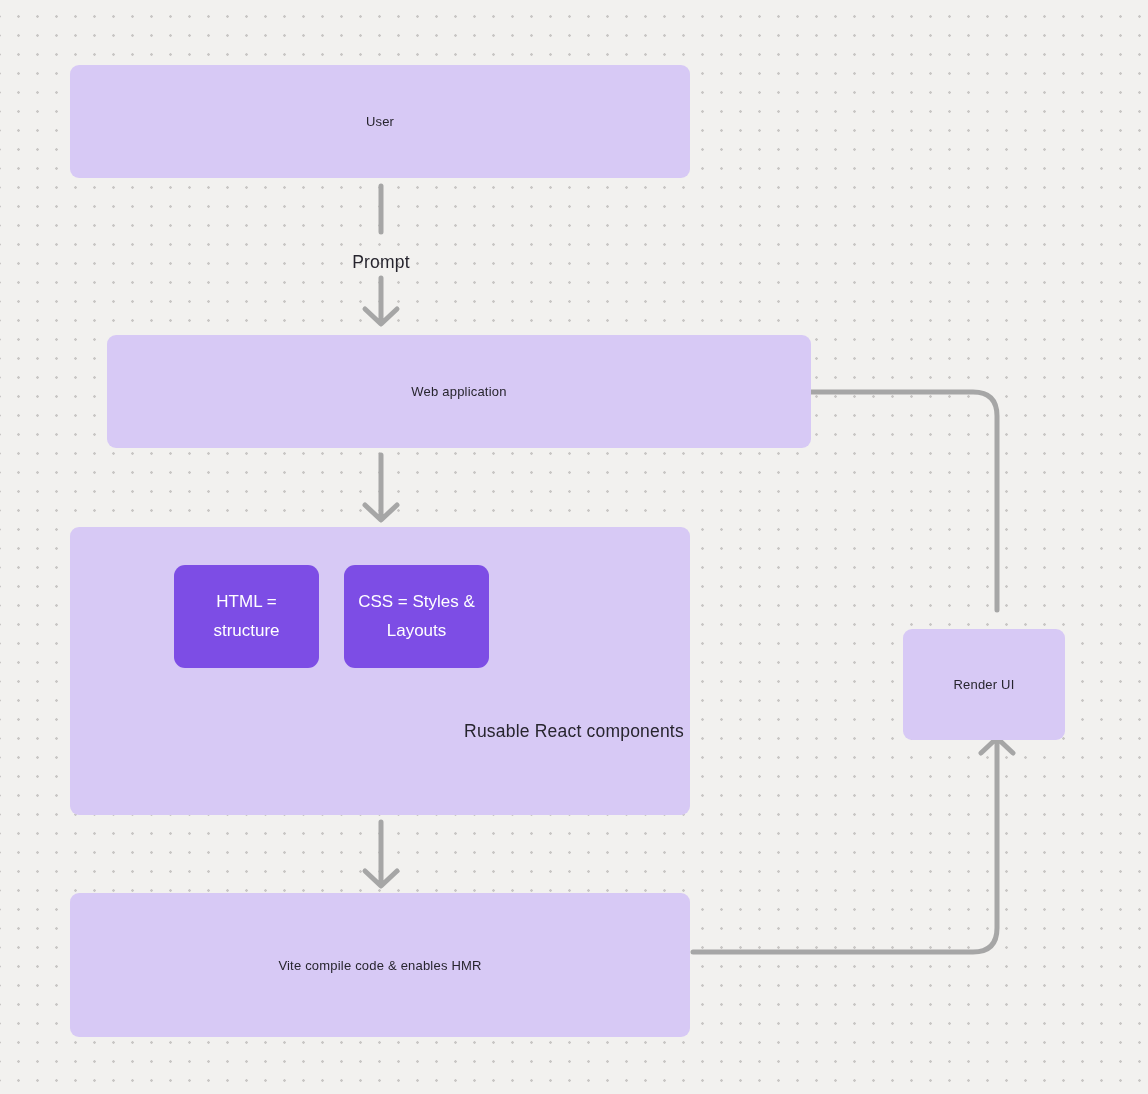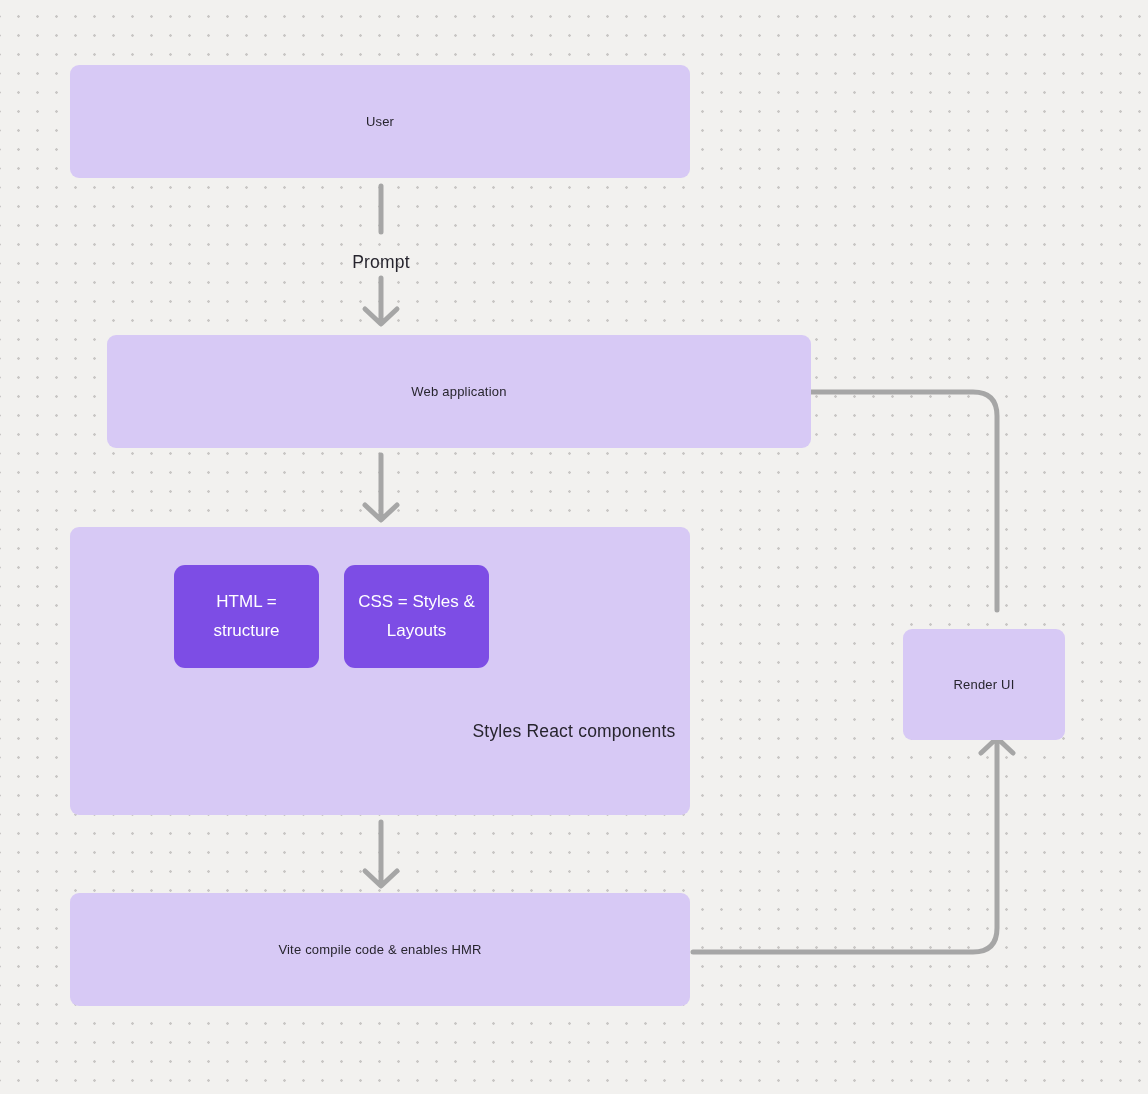--- a/index.html
+++ b/index.html
@@ -24,21 +24,21 @@
     justify-content:center;
     background:var(--node-fill,#d7c9f5);
     border-radius:9px;
     color:var(--text-dark,#27252e);
     font-size:13px;
     letter-spacing:.2px;
     text-align:center;
   }
   .node-user{left:70px;top:65px;width:620px;height:113px;}
   .node-webapp{left:70px;top:335px;width:704px;height:113px;margin-left:37px;}
-  .node-vite{left:70px;top:893px;width:620px;height:113px;}
+  .node-vite{left:70px;top:893px;width:620px;height:144px;}
   .node-render{left:903px;top:616px;width:162px;height:111px;margin-top:13px;}
   .group{
     position:absolute;
     left:70px;top:527px;width:620px;height:288px;
     background:var(--node-fill,#d7c9f5);
     border-radius:9px;
   }
   .group-label{
     position:absolute;
     left:0;right:0;top:721px;
@@ -112,21 +112,21 @@
 
   <div class="group"></div>
 
   <div class="chip chip-html">
     <span>HTML = structure</span>
   </div>
   <div class="chip chip-css">
     <span>CSS = Styles &amp; Layouts</span>
   </div>
 
-  <div class="group-label">Styles React components</div>
+  <div class="group-label">Rusable React components</div>
 
   <div class="node node-vite">
     <span>Vite compile code &amp; enables HMR</span>
   </div>
 
   <div class="node node-render">
     <span>Render UI</span>
   </div>
 
 </div>

